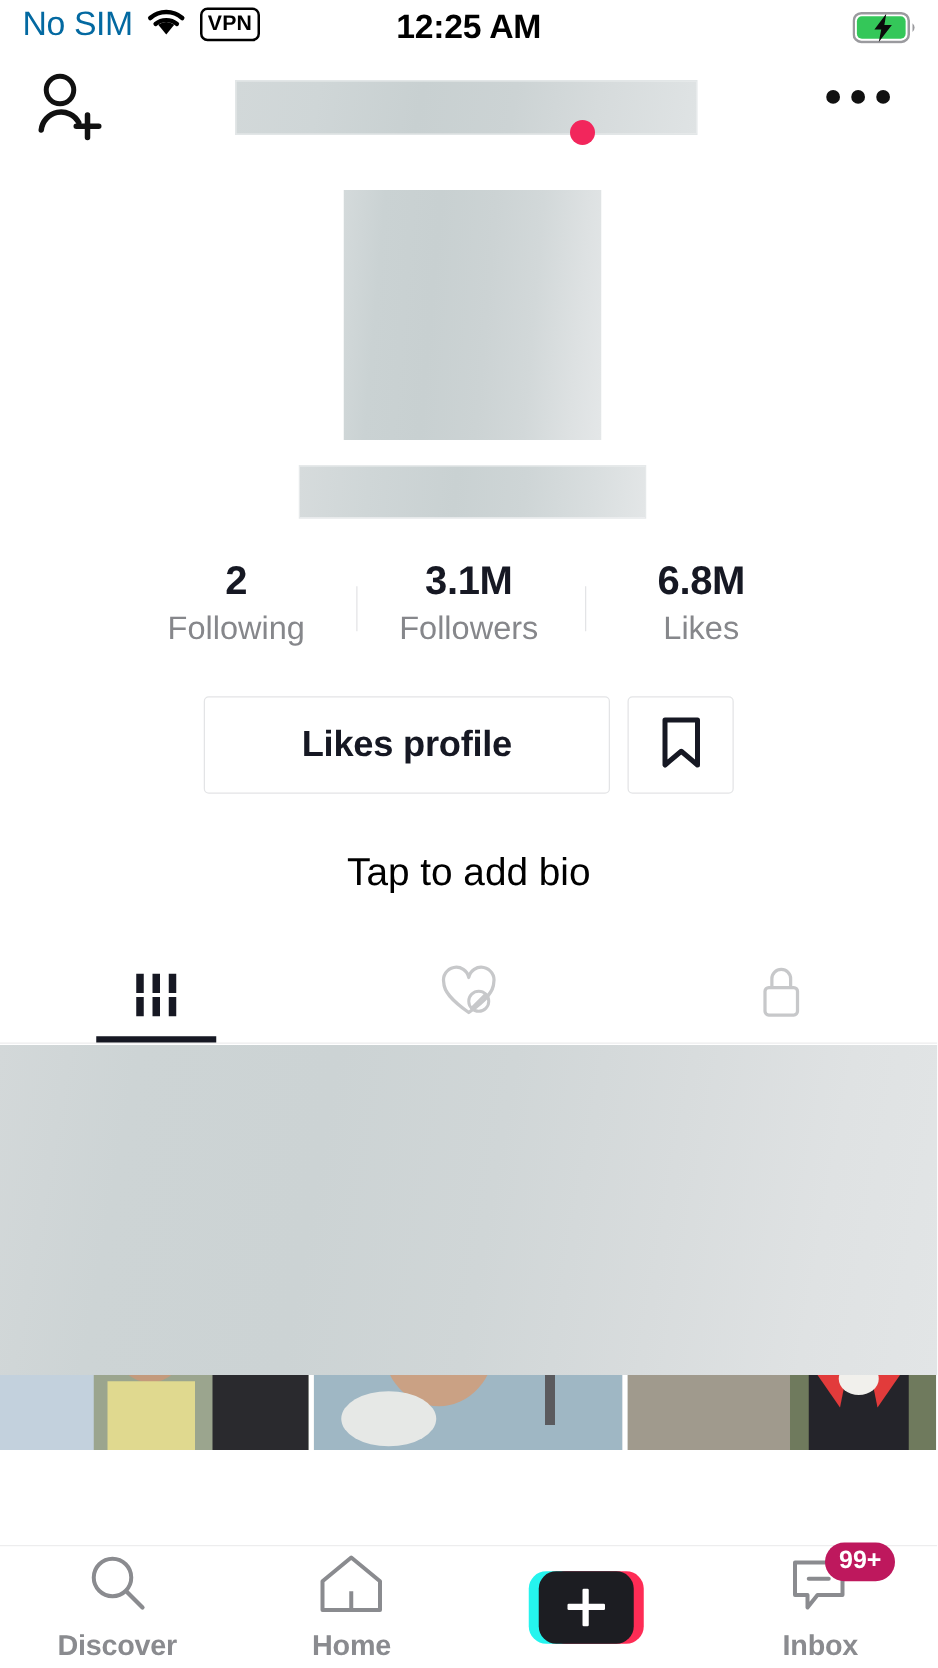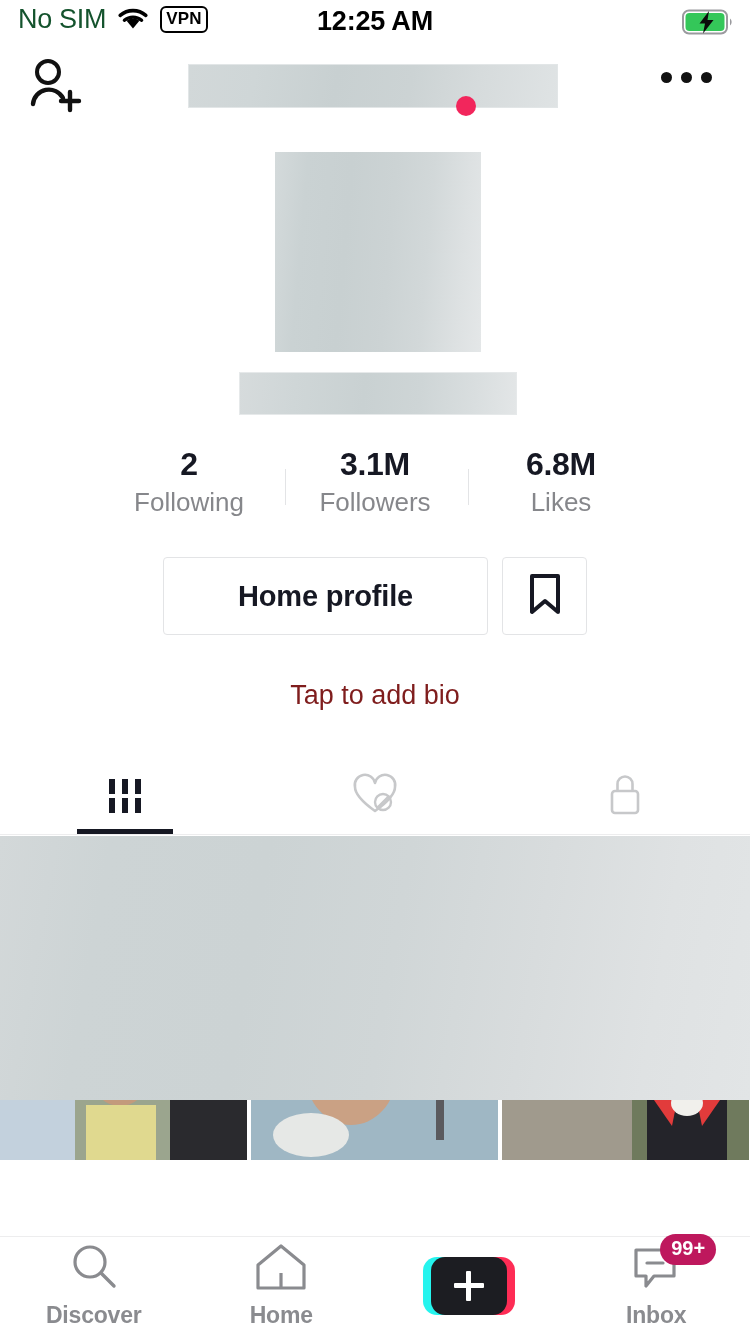--- a/index.html
+++ b/index.html
@@ -12,21 +12,21 @@
     position:relative;
   }
   .screen { position:relative; width:750px; height:1334px; background:#fff; overflow:hidden; }
 
   
   .statusbar {
     position:absolute; top:0; left:0; width:750px; height:46px;
     display:flex; align-items:center; background:#fff;
   }
   .sb-left { position:absolute; left:18px; top:4px; display:flex; align-items:center; gap:10px; }
-  .sb-carrier { font-size:27px; font-weight:400; letter-spacing:-0.3px; color:#14532d; }
+  .sb-carrier { font-size:27px; font-weight:400; letter-spacing:-0.3px; color:#0369a1; }
   .sb-vpn {
     border:2.5px solid #000; border-radius:6px; padding:0px 4px 1px;
     font-size:17px; font-weight:600; line-height:1.25; letter-spacing:0.2px; color:#000;
   }
   .sb-time {
     position:absolute; left:0; width:750px; text-align:center; top:6px;
     font-size:27px; font-weight:700; letter-spacing:-0.2px; color:#000;
   }
   .sb-right { position:absolute; right:16px; top:9px; display:flex; align-items:center; }
 
@@ -74,21 +74,21 @@
     width:325px; height:78px; border:1.5px solid #e3e4e6; border-radius:4px;
     background:#fff; display:flex; align-items:center; justify-content:center;
     font-size:29px; font-weight:600; color:#161823; letter-spacing:-0.2px;
   }
   .btn-bookmark {
     width:85px; height:78px; border:1.5px solid #e3e4e6; border-radius:4px;
     background:#fff; display:flex; align-items:center; justify-content:center;
   }
   .bio {
     position:absolute; top:680px; left:0; width:750px; text-align:center;
-    font-size:27px; font-weight:400; color:#7f1d1d;
+    font-size:31px; font-weight:400; color:#000000;
   }
 
   
   .tabs {
     position:absolute; top:757px; left:0; width:750px; height:78px;
     display:flex; border-bottom:1px solid #ededee; background:#fff;
   }
   .tab { flex:1; display:flex; align-items:center; justify-content:center; position:relative; }
   .tab-underline {
     position:absolute; bottom:0; left:50%; transform:translateX(-50%);
@@ -202,21 +202,21 @@
       <div class="stat-num">3.1M</div>
       <div class="stat-label">Followers</div>
     </div>
     <div class="stat">
       <div class="stat-num">6.8M</div>
       <div class="stat-label">Likes</div>
     </div>
   </div>
 
   <div class="actions">
-    <div class="btn-edit">Home profile</div>
+    <div class="btn-edit">Likes profile</div>
     <div class="btn-bookmark">
       <span>
         <svg width="34" height="42" viewBox="0 0 34 42">
           <path d="M4 3 h26 v36 l-13 -11 l-13 11 z" fill="none" stroke="#161823" stroke-width="4" stroke-linejoin="round"></path>
         </svg>
       </span>
     </div>
   </div>
 
   <div class="bio">Tap to add bio</div>

